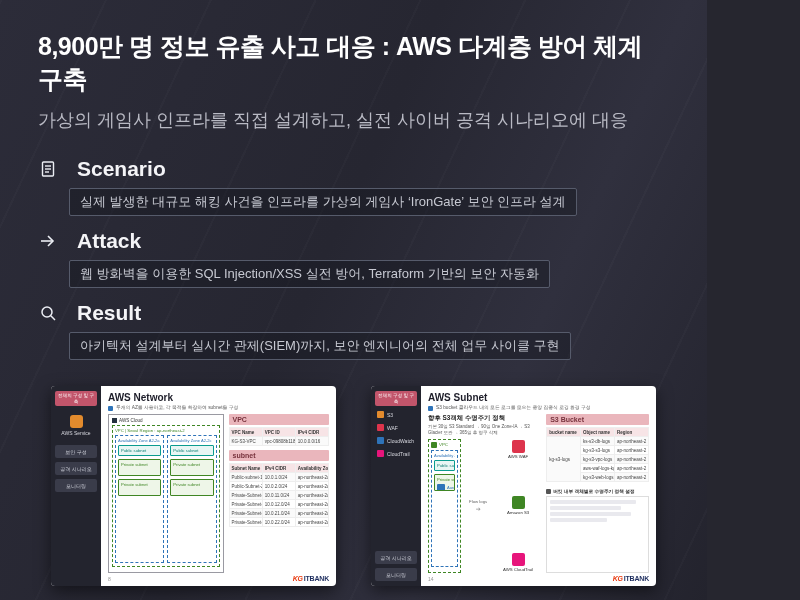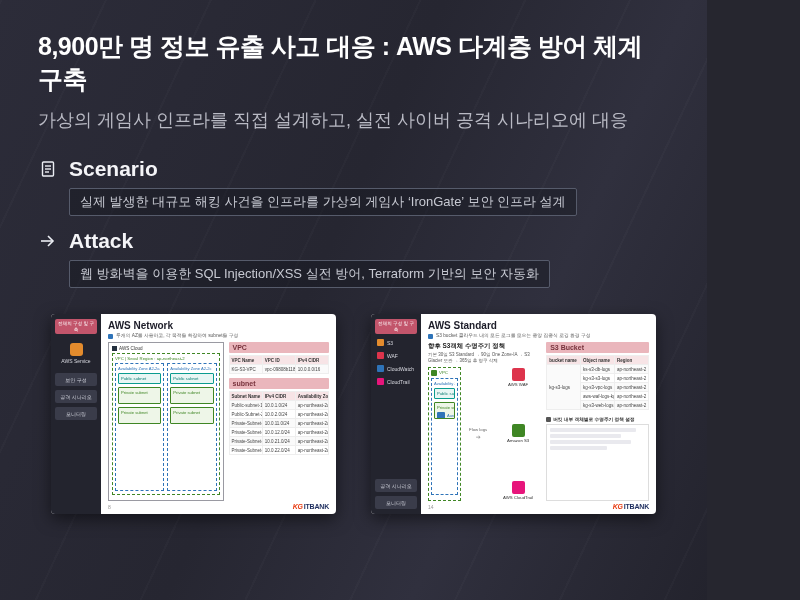--- a/index.html
+++ b/index.html
@@ -6,21 +6,21 @@
   html,body{width:800px;height:600px;overflow:hidden}
   body{font-family:"Liberation Sans",sans-serif;background:#26262f}
   .stage{position:relative;width:707px;height:600px;
     background:linear-gradient(115deg,#2c2c39 0%,#262631 45%,#30303e 70%,#23232d 100%)}
   .stage::before{content:"";position:absolute;inset:0;pointer-events:none;
     background:repeating-linear-gradient(115deg,rgba(255,255,255,0.02) 0 2px,transparent 2px 95px)}
   header{padding:30px 38px 0;position:relative}
   .title{color:#ffffff;font-size:25px;font-weight:700;letter-spacing:-0.5px}
   .subtitle{margin-top:12px;color:#b9bac4;font-size:18px;font-weight:400}
   .points{padding:14px 38px 0;position:relative}
-  .point-head{display:flex;align-items:center;gap:11px;margin-top:11px}
+  .point-head{display:flex;align-items:center;gap:19px;margin-top:11px}
   .pt-icon{width:20px;height:20px;display:inline-flex;align-items:center;justify-content:center}
   .pt-icon svg{display:block}
   .pt-label{color:#f4f4f7;font-size:21px;font-weight:600}
   .pt-desc{display:inline-block;margin:7px 0 2px 31px;padding:4px 10px;border:1px solid #565b6b;
     background:rgba(18,20,30,.38);color:#c7c9d2;font-size:13px;border-radius:2px;white-space:nowrap}
   .thumbs{display:flex;gap:35px;padding:24px 51px 0;position:relative}
   .thumb{width:340px;height:200px;background:#fff;border-radius:4px;display:flex;overflow:hidden;
     box-shadow:0 5px 16px rgba(0,0,0,.5)}
   
   .t-side{width:50px;background:#23242e;flex:none;padding:5px 4px;display:flex;flex-direction:column;gap:4px}
@@ -129,20 +129,32 @@
           <svg width="18" height="18" viewBox="0 0 18 18" fill="none" stroke="#eceef4" stroke-width="1.6">
             <line x1="2" y1="9" x2="14" y2="9"></line>
               <polyline points="9,4 14,9 9,14"></polyline>
           </svg>
         </span>
         <span class="pt-label">Attack</span>
       </div>
       <div class="pt-desc">웹 방화벽을 이용한 SQL Injection/XSS 실전 방어, Terraform 기반의 보안 자동화</div>
     </div>
 
+    <div>
+      <div class="point-head">
+        <span class="pt-icon">
+          <svg width="18" height="18" viewBox="0 0 18 18" fill="none" stroke="#eceef4" stroke-width="1.5">
+            <circle cx="8" cy="8" r="5"></circle>
+              <line x1="11.8" y1="11.8" x2="16" y2="16"></line>
+          </svg>
+        </span>
+        <span class="pt-label">Result</span>
+      </div>
+      <div class="pt-desc">아키텍처 설계부터 실시간 관제(SIEM)까지, 보안 엔지니어의 전체 업무 사이클 구현</div>
+    </div>
 
   </section>
 
   <section class="thumbs">
 
     <div class="thumb">
       <aside class="t-side">
         <div class="t-side-head">전체의 구성 및 구축</div>
         <div class="t-service">
           <span class="t-service-icon"></span>
@@ -268,21 +280,21 @@
           </div>
         <div class="t-item">
             <i></i>
             <span>CloudTrail</span>
           </div>
         <div class="spacer"></div>
         <div class="t-btn">공격 시나리오</div>
         <div class="t-btn">모니터링</div>
       </aside>
       <div class="t-main">
-        <div class="t-title">AWS Standard</div>
+        <div class="t-title">AWS Subnet</div>
         <div class="t-note">
           <span class="ic"></span>
           <span>S3 bucket 클라우드 내의 모든 로그를 모으는 중앙 집중식 로깅 환경 구성</span>
         </div>
         <div class="t-body">
           <div class="r-left">
             <div class="pol-title">향후 S3객체 수명주기 정책</div>
             <div class="pol-body">기본 30일 S3 Standard → 90일 One Zone-IA → S3 Glacier 보관 → 365일 후 영구 삭제</div>
             <div class="r-diagram">
               <div class="vpc2">

